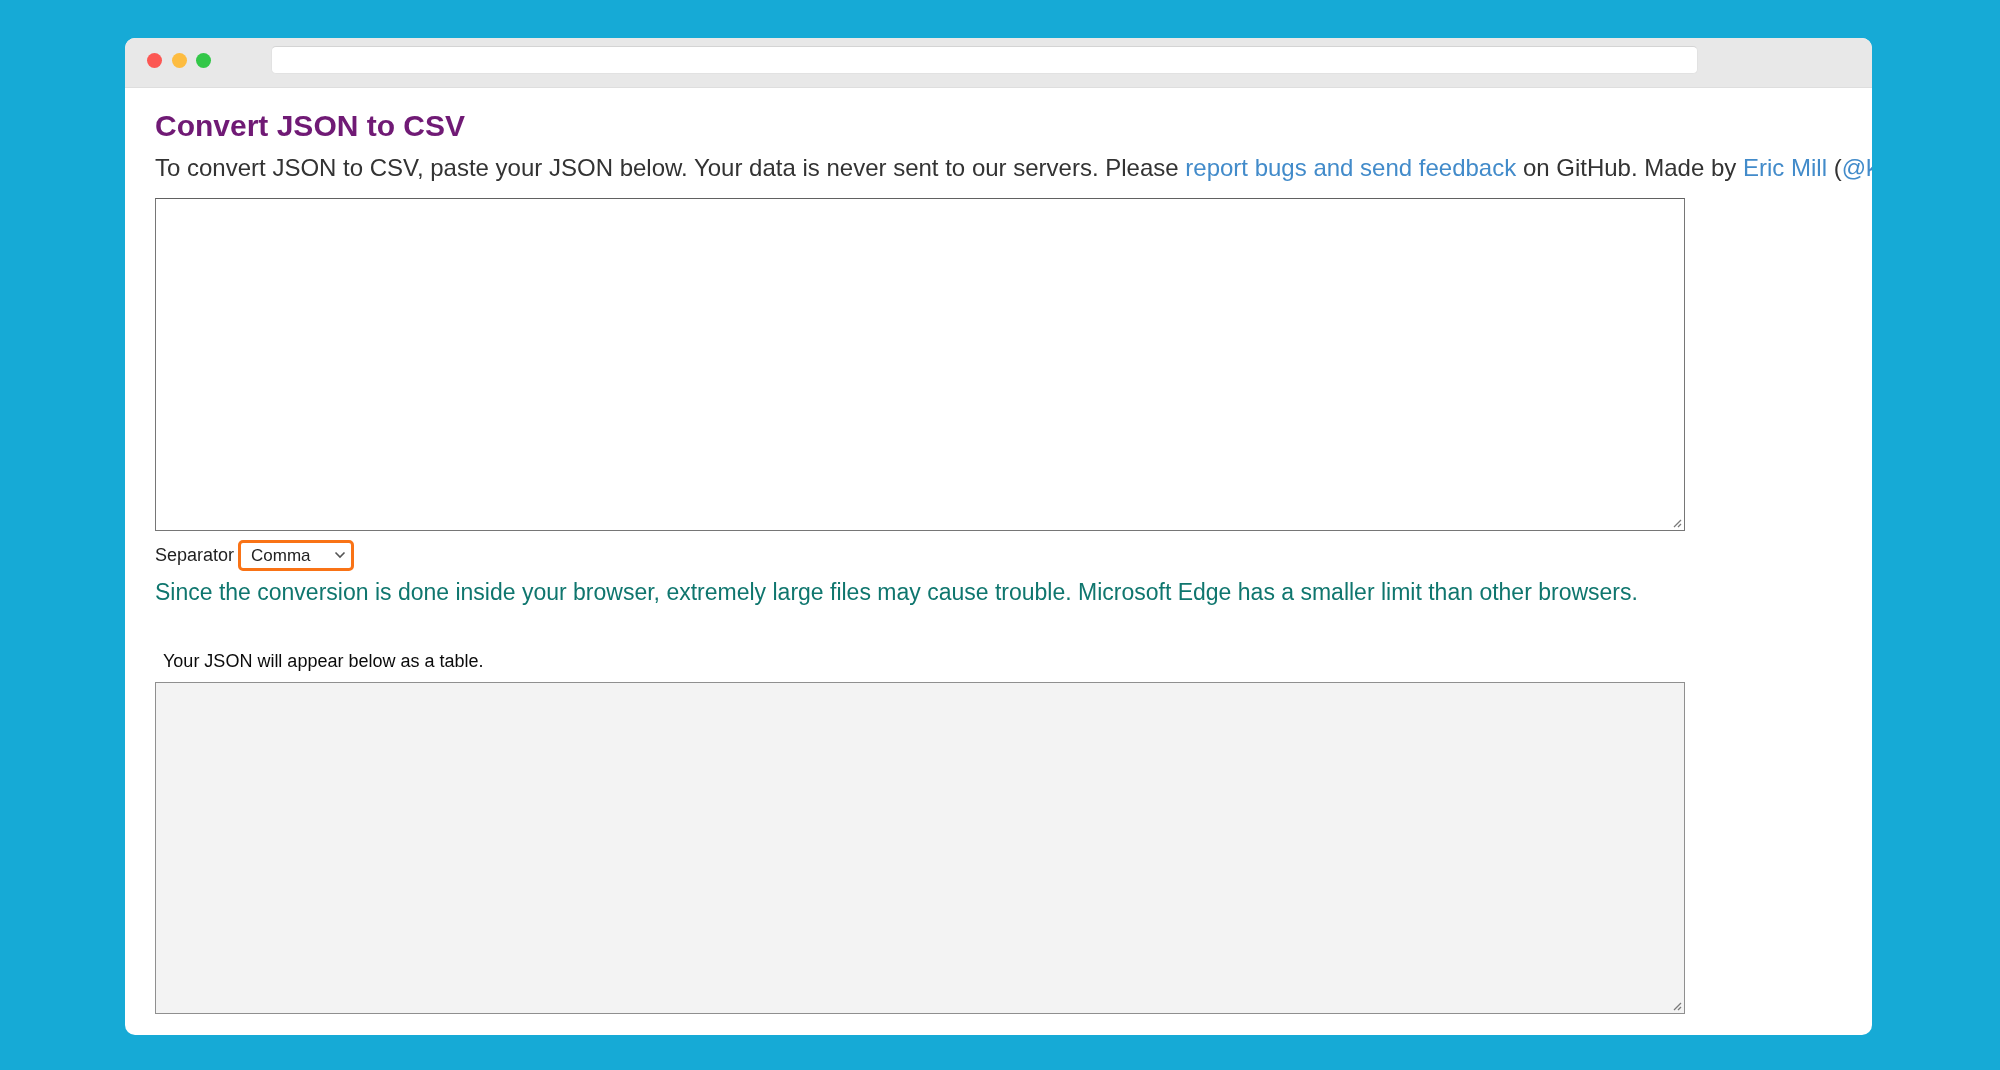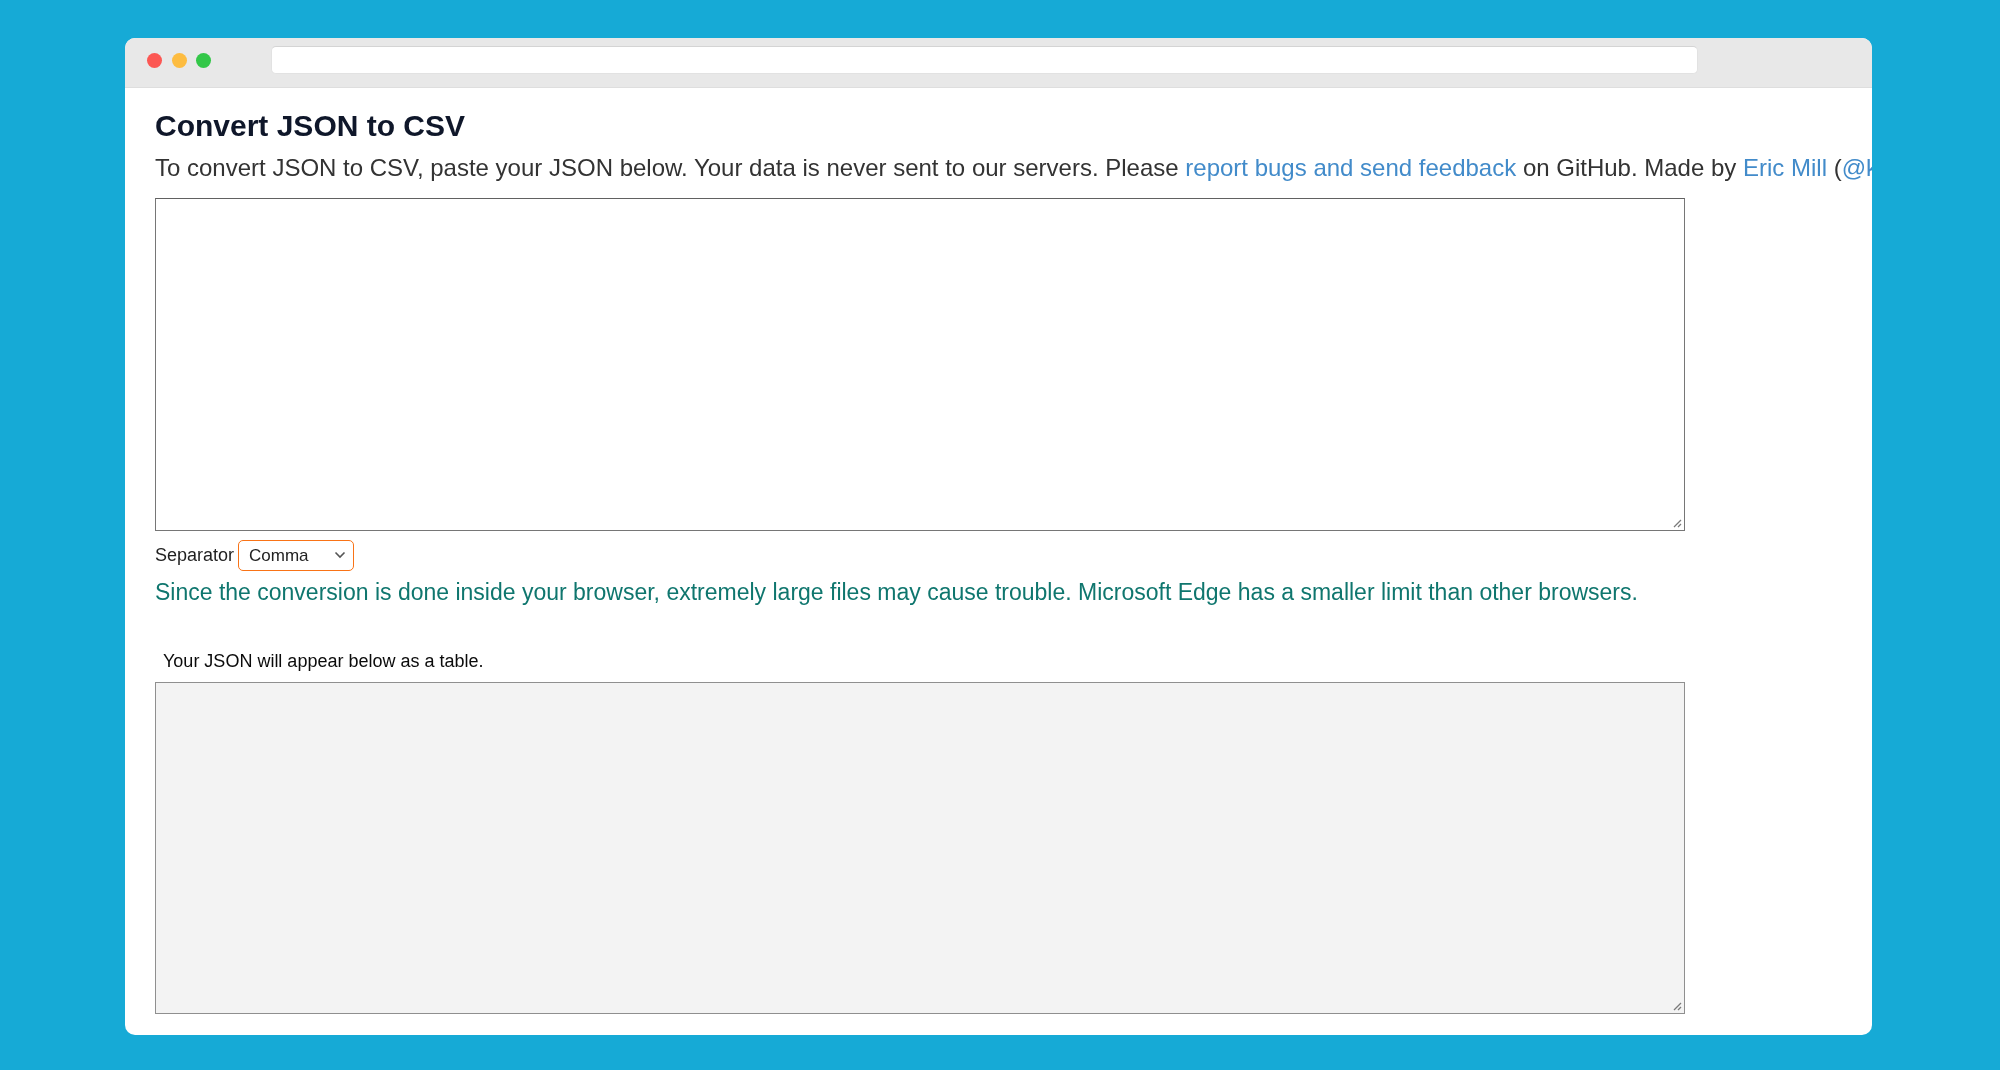--- a/index.html
+++ b/index.html
@@ -53,21 +53,21 @@
     padding: 0 10px;
     color: #333;
   }
   
   .page-title {
     position: absolute;
     left: 30px; top: 71px;
     margin: 0;
     font-size: 30px;
     font-weight: bold;
-    color: #0f172a;
+    color: #701a75;
     letter-spacing: 0;
   }
   .intro {
     position: absolute;
     left: 30px; top: 118px;
     width: 1530px;
     margin: 0;
     font-size: 24px;
     line-height: 24px;
     color: #333333;
@@ -124,21 +124,21 @@
   }
   .select-wrap {
     position: relative;
     width: 116px; height: 31px;
   }
   .select-wrap select {
     appearance: none;
     -webkit-appearance: none;
     box-sizing: border-box;
     width: 100%; height: 100%;
-    border: 1px solid #f97316;
+    border: 3px solid #f97316;
     border-radius: 5px;
     background: #ffffff;
     font-family: "Liberation Sans", sans-serif;
     font-size: 17px;
     color: #222222;
     padding: 0 26px 0 10px;
     outline: none;
     cursor: pointer;
   }
   .select-chevron {

